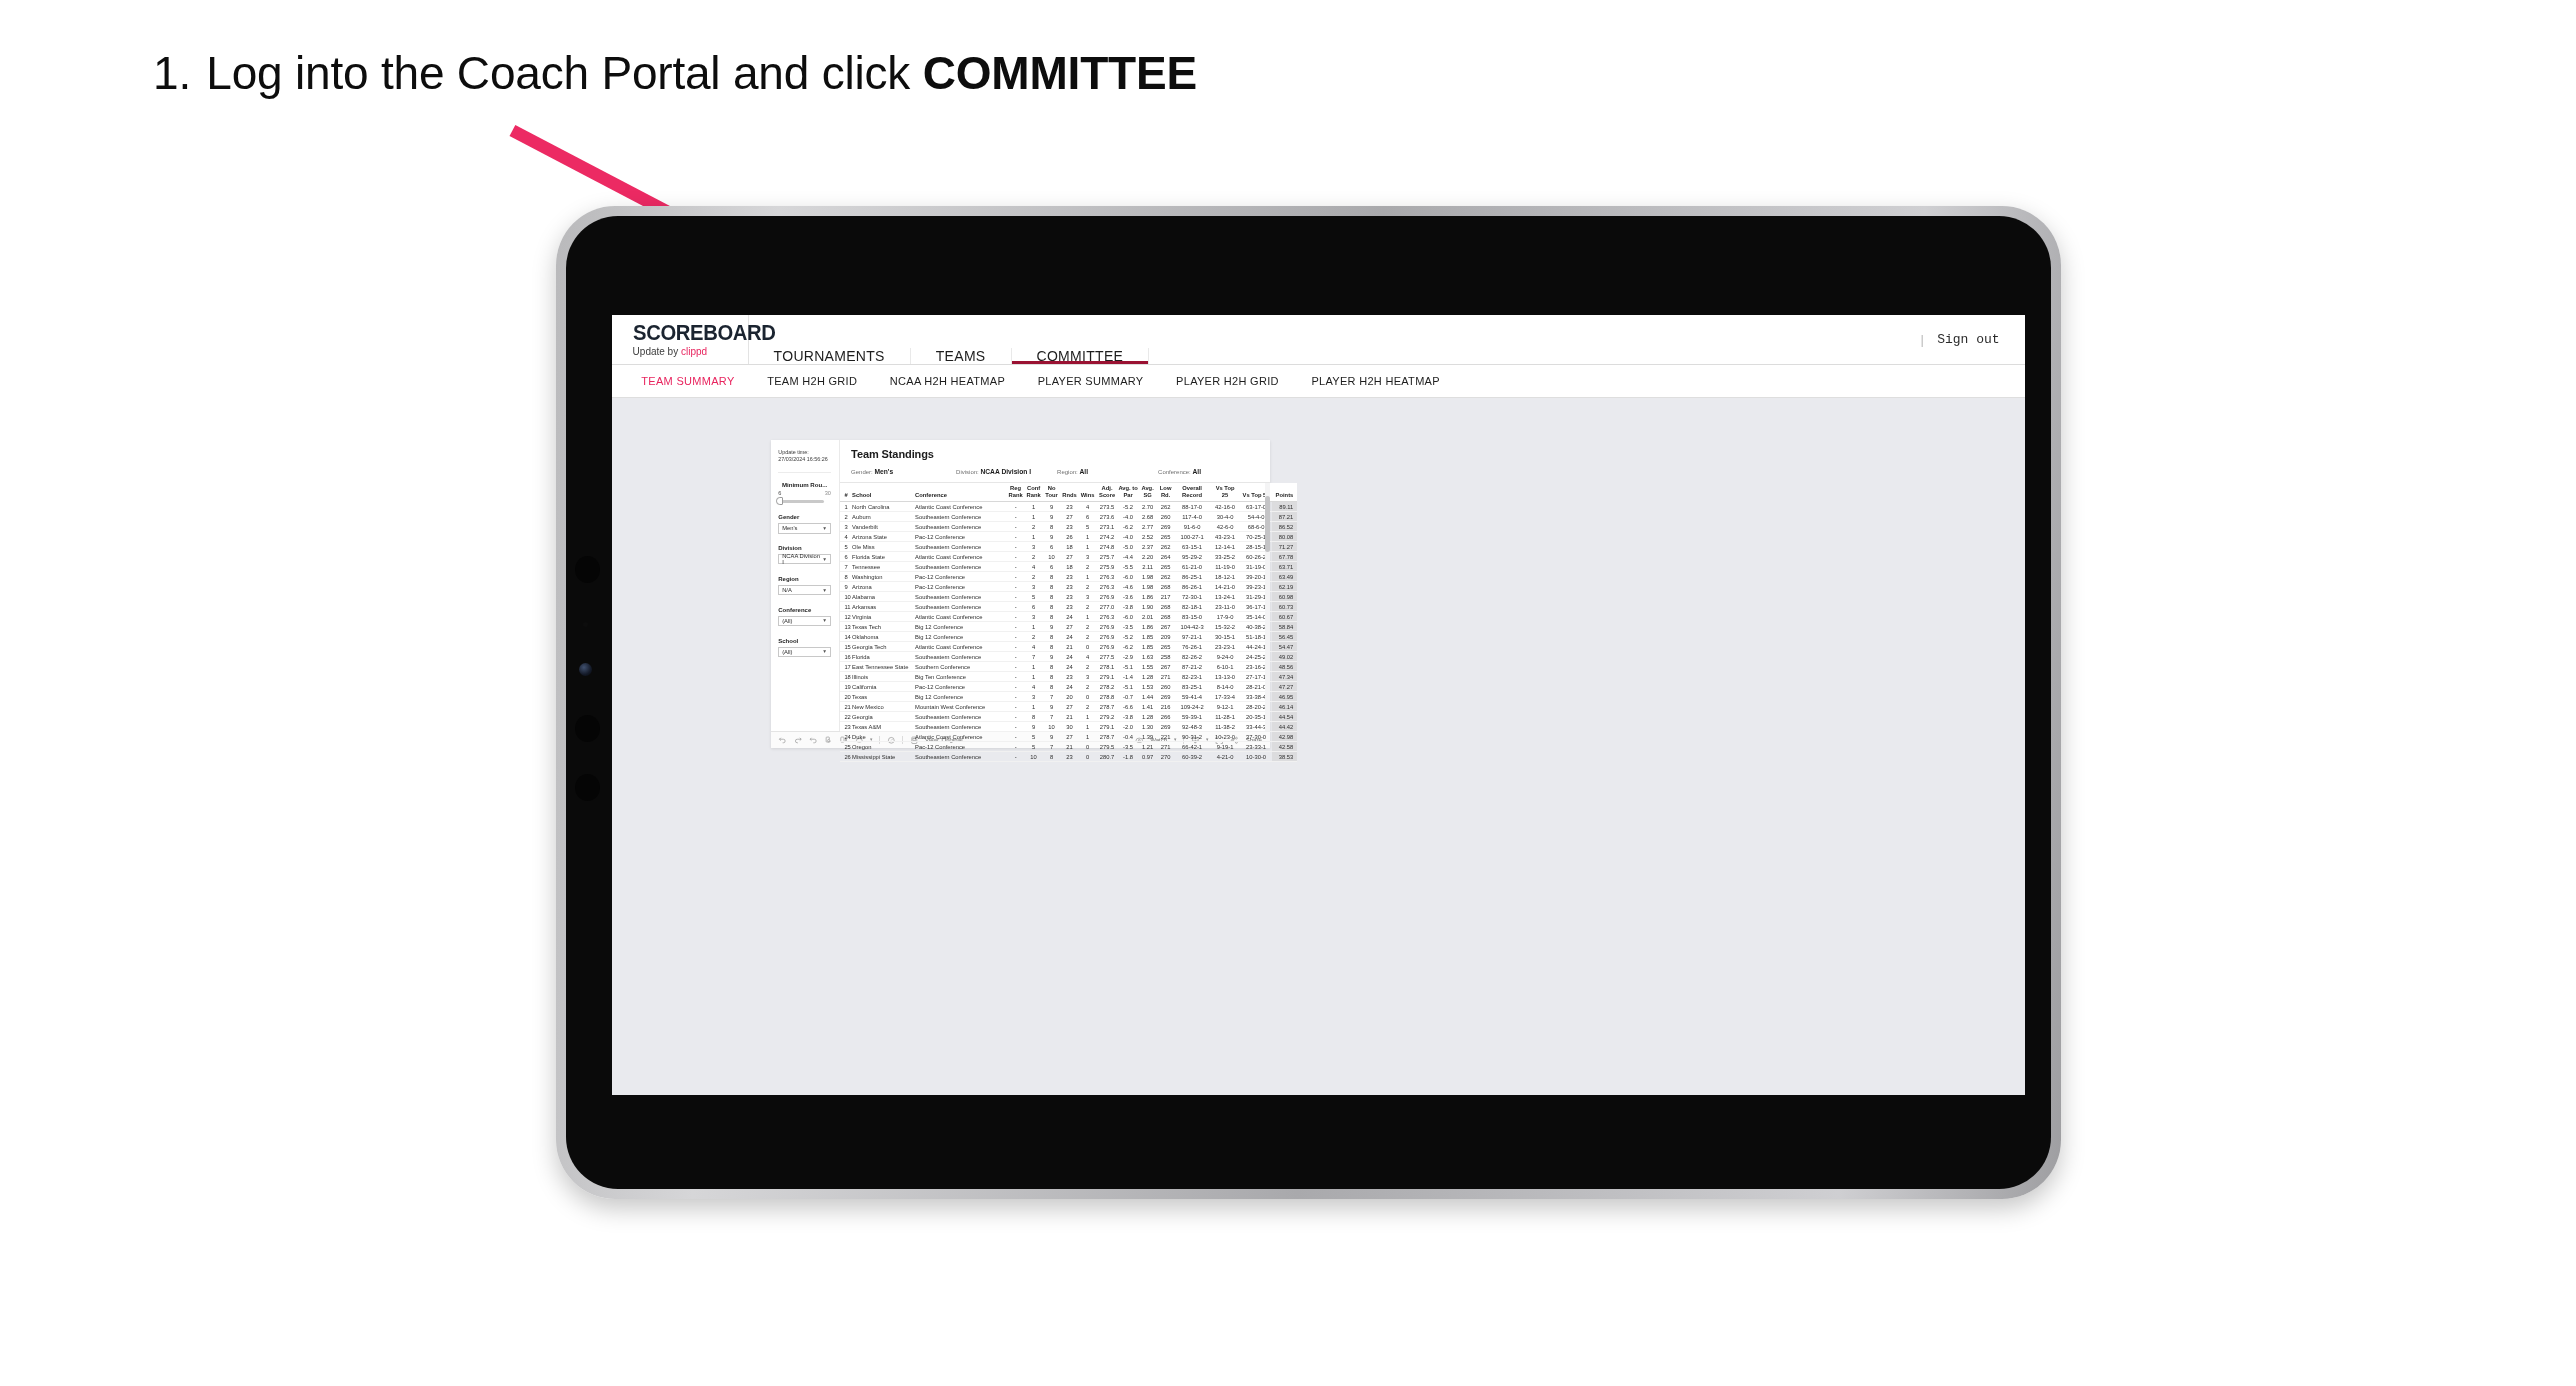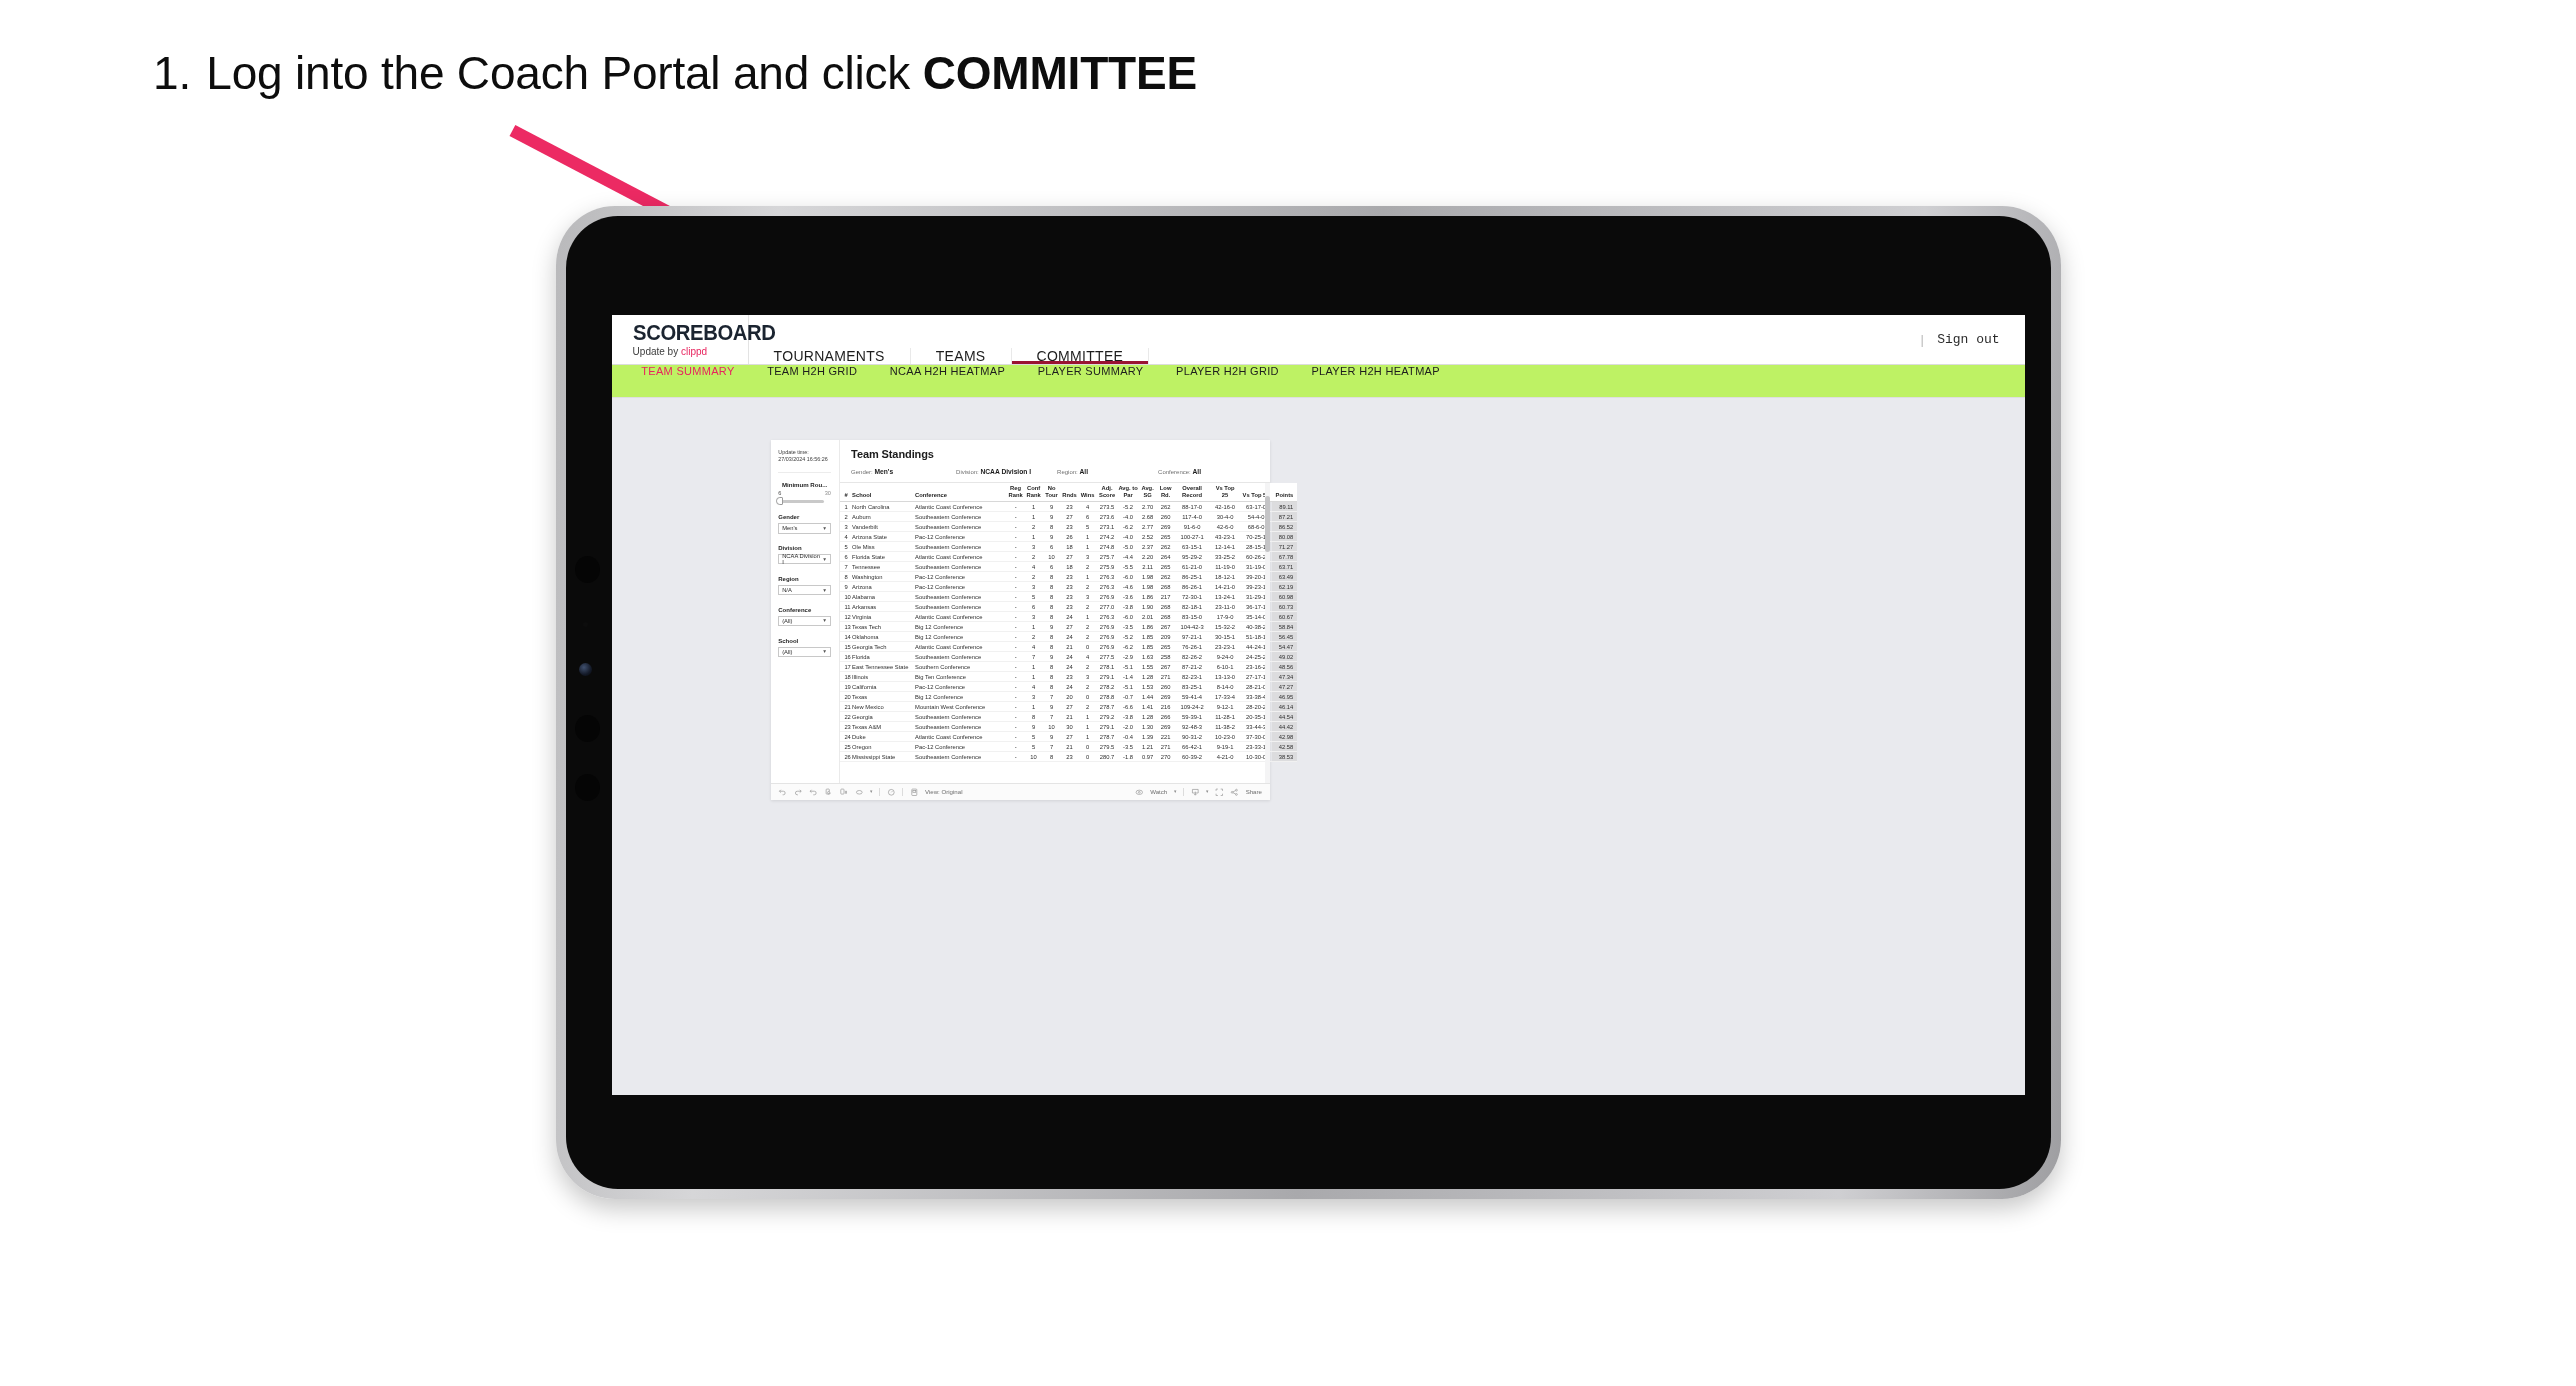--- a/index.html
+++ b/index.html
@@ -90,34 +90,34 @@
   }
   .header-right {
     margin-left: auto; display: flex; align-items: center; gap: 13.4px;
     padding-right: 25px; font-size: 13px; color: #2b2b2b;
   }
   .hr-div { color: #b9b9b9; }
   .signout { cursor: pointer; font-family: Liberation Mono, monospace; }
 
   
   .subnav {
-    height: 33px; background: #bef264; border-bottom: 1px solid #dedede;
-    display: flex; align-items: flex-start; padding-left: 13.4px; gap: 0;
+    height: 33px; background: #ffffff; border-bottom: 1px solid #dedede;
+    display: flex; align-items: center; padding-left: 13.4px; gap: 0;
   }
   .subnav-item {
     font-size: 11px; letter-spacing: 0.3px; color: #1d1d1d;
     padding: 0 16.3px; cursor: pointer; white-space: nowrap;
   }
   .subnav-item.active { color: #e8245e; }
 
   
   .canvas { position: relative; height: 748px; background: #e9eaee; }
   .viz-card {
     position: absolute; left: 159px; top: 42px;
-    width: 499px; height: 360px;
+    width: 499px; height: 308px;
     background: #ffffff; display: flex; flex-direction: column;
     box-shadow: 0 1px 2.9px rgba(0,0,0,.10);
   }
   .viz-body { flex: 1; display: flex; min-height: 0; }
 
   
   .filters {
     width: 69px; border-right: 1px solid #eaeaea;
     padding: 9.6px 7.7px 0 7.7px; font-size: 5.8px; color: #333;
   }

